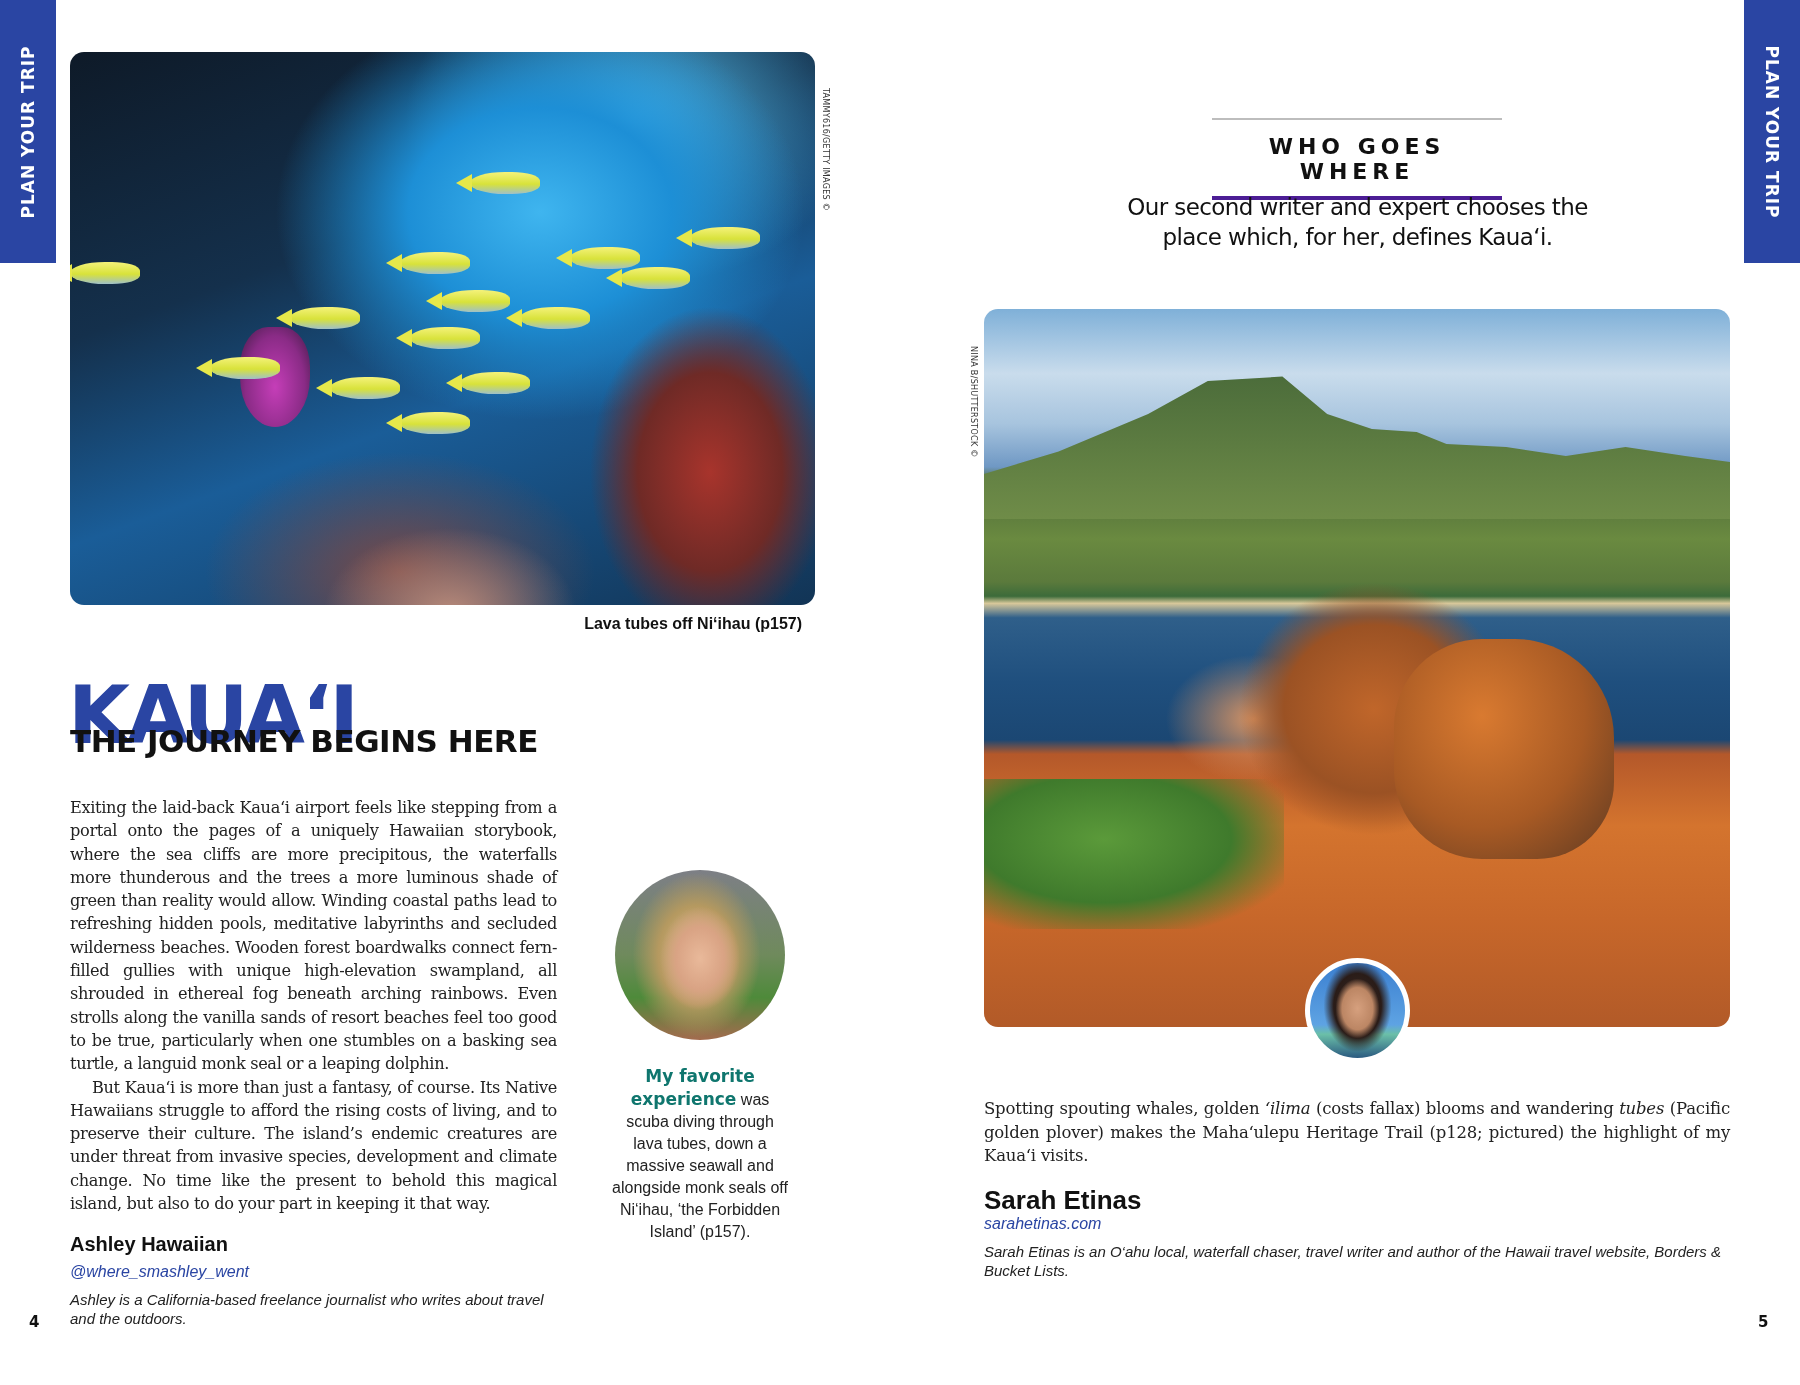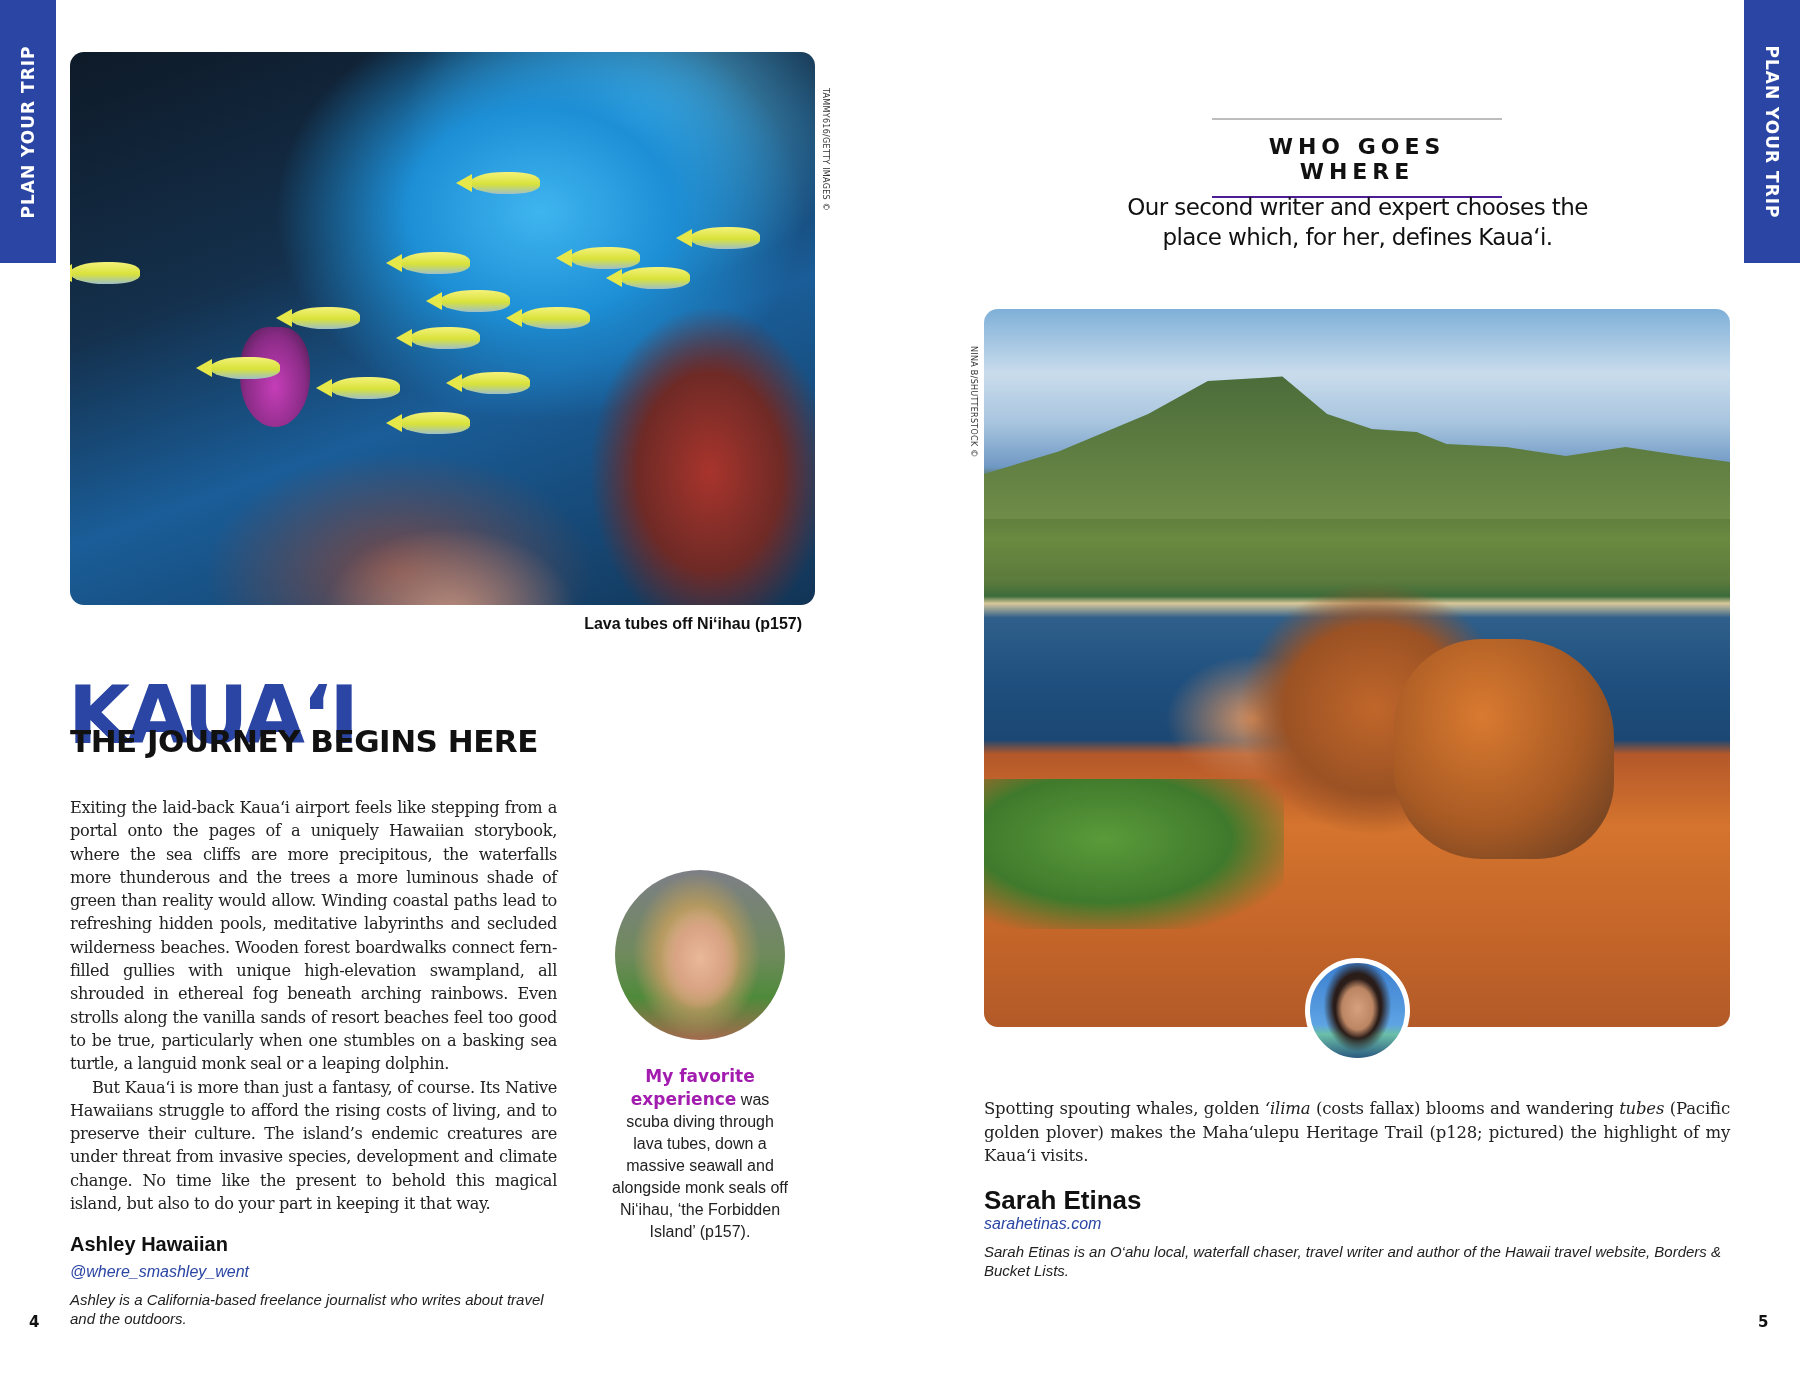--- a/index.html
+++ b/index.html
@@ -132,25 +132,25 @@
     background:
       radial-gradient(ellipse 22px 30px at 50% 48%, #d6a07e 0%, #bc8664 70%, rgba(150,100,70,0) 100%),
       radial-gradient(ellipse 34px 46px at 50% 45%, #3a2a24 0%, #2a1c18 70%, rgba(40,30,25,0) 100%),
       linear-gradient(180deg, #3b7fd0 0%, #5ea3e3 65%, #6bbfa8 75%, #2b5a80 100%);
   }
 
   .quote {
     position: absolute; left: 612px; top: 1065px; width: 176px; text-align: center;
     font-family: "Liberation Sans", sans-serif; font-size: 16px; line-height: 22px; color: #222;
   }
-  .quote b { font-family: "DejaVu Sans", sans-serif; font-weight: 700; font-size: 17px; color: #a21caf; }
+  .quote b { font-family: "DejaVu Sans", sans-serif; font-weight: 700; font-size: 17px; color: #0f766e; }
 
   .section-head {
     position: absolute; left: 1212px; top: 118px; width: 290px;
-    border-top: 2px solid #bdbdbd; border-bottom: 2px solid #4c1d95;
+    border-top: 2px solid #bdbdbd; border-bottom: 4px solid #4c1d95;
     padding: 14px 0 12px; text-align: center;
     font-family: "DejaVu Sans", sans-serif; font-weight: 700; font-size: 22px; letter-spacing: 5px; color: #111;
   }
   .section-intro {
     position: absolute; left: 1110px; top: 192px; width: 495px; text-align: center;
     font-family: "DejaVu Sans", sans-serif; font-size: 23px; line-height: 30px; color: #111; letter-spacing: -0.6px;
   }
 
   .right-text {
     position: absolute; left: 984px; top: 1097px; width: 746px;

